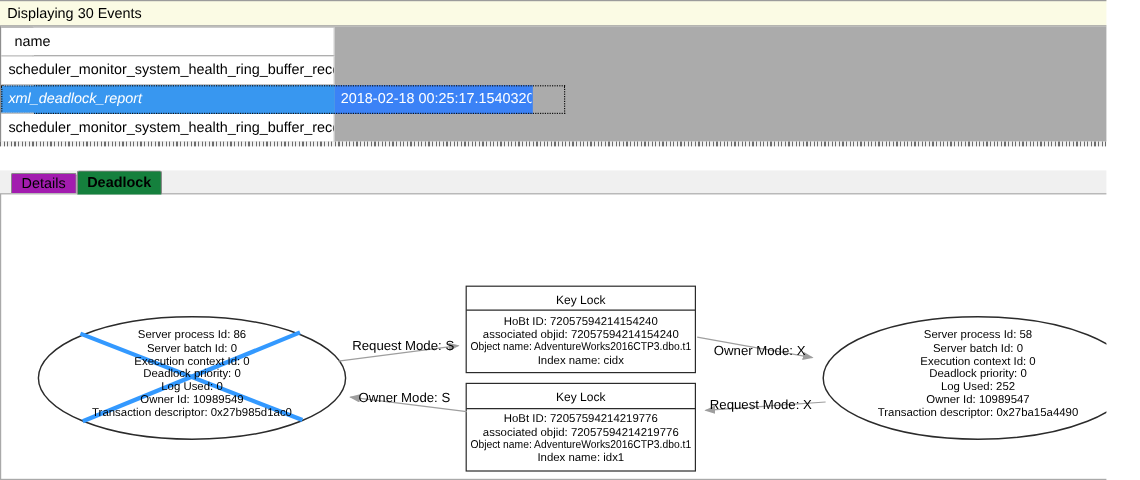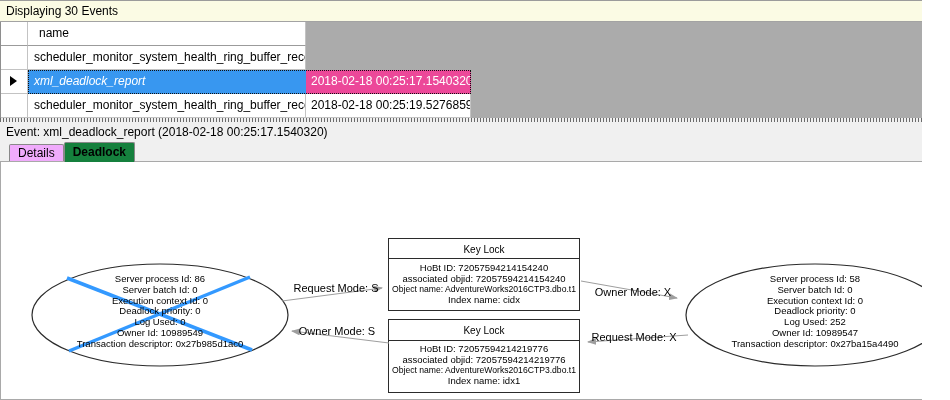--- a/index.html
+++ b/index.html
@@ -6,21 +6,21 @@
   body { font-family:"Liberation Sans", sans-serif; background:#fff; }
   .screen { position:relative; width:922px; height:400px; background:#fff; overflow:hidden; font-size:12px; color:#000; }
 
   
   .title-bar { position:absolute; left:0; top:0; width:950px; height:22px;
     background:#FBFBE4; border-top:1px solid #9b9b9b; border-bottom:1px solid #a3a3a3;
     line-height:20px; padding-left:6px; }
 
   
   .grid { position:absolute; left:0; top:22px; width:950px; height:96px; background:#ABABAB; border-left:1px solid #8e8e8e; }
-  .grow { display:flex; height:24px; width:470px; }
+  .grow { display:flex; height:24px; width:470px;flex-direction:column; }
   .cell { background:#fff; border-right:1px solid #c3c3c3; border-bottom:1px solid #c3c3c3;
     line-height:23px; white-space:nowrap; overflow:hidden; }
   .ind { width:27px; position:relative; }
   .cname { width:278px; padding-left:6px; }
   .cts { width:165px; padding-left:5px; }
   .hrow .cell { border-bottom:1px solid #9b9b9b; }
   .hrow .cname { padding-left:11px; }
   .hrow .cts { padding-left:7px; }
   .rowsel { display:flex; }
   .rowsel.sel { outline:1px dotted #111; outline-offset:-1px; }
@@ -33,21 +33,21 @@
     background:repeating-linear-gradient(90deg,#6b6b6b 0 1px,#f0f0f0 1px 3px); }
 
   
   .event-bar { position:absolute; left:0; top:122px; width:950px; height:20px;
     background:#F0F0F0; line-height:20px; padding-left:6px; }
 
   
   .tab-strip { position:absolute; left:0; top:142px; width:950px; height:19px; background:#F0F0F0;
     display:flex; align-items:flex-end; padding-left:9px; }
   .tab { border:1px solid #898989; border-bottom:none; border-radius:2px 2px 0 0;
-    padding:0 8px; line-height:16px; height:17px; background:#f0abfc; position:relative; }
+    padding:0 8px; line-height:16px; height:17px; background:#a21caf; position:relative; }
   .tab.active { height:20px; line-height:19px; background:#15803d; z-index:3; margin-bottom:-1px;font-weight:bold; }
 
   
   .pane { position:absolute; left:0; top:161px; width:950px; height:239px; background:#fff;
     border:1px solid #a9a9a9; z-index:1; }
   .pane svg { display:block; }
   svg text { font-family:"Liberation Sans", sans-serif; fill:#000; }
   .node-line { font-size:9.5px; }
   .box-title { font-size:10px; }
   .edge-label { font-size:11px; }
@@ -73,36 +73,34 @@
         <div class="cell cname">scheduler_monitor_system_health_ring_buffer_recorded</div>
       </div>
     </div>
 
     <div class="grow">
       <div class="cell ind">
         <span class="tri"></span>
       </div>
       <div class="rowsel sel">
         <div class="cell cname" style="background-color: rgb(56, 151, 240); font-style: italic;">xml_deadlock_report</div>
-        <div class="cell cts" style="background-color: #ec4899;">2018-02-18 00:25:17.1540320</div>
+        <div class="cell cts" style="background-color: #3b82f6;">2018-02-18 00:25:17.1540320</div>
       </div>
     </div>
 
     <div class="grow">
       <div class="cell ind"></div>
       <div class="rowsel">
         <div class="cell cname">scheduler_monitor_system_health_ring_buffer_recorded</div>
-        <div class="cell cts">2018-02-18 00:25:19.5276859</div>
       </div>
     </div>
   </div>
 
   <div class="splitter"></div>
 
-  <div class="event-bar">Event: xml_deadlock_report (2018-02-18 00:25:17.1540320)</div>
 
   <div class="tab-strip">
     <div class="tab">Details</div>
     <div class="tab active">Deadlock</div>
   </div>
 
   <div class="pane">
     <svg width="948" height="237" viewBox="1 162 948 237">
       <defs>
         <marker id="arrow" markerUnits="userSpaceOnUse" markerWidth="9" markerHeight="7" refX="8" refY="3.5" orient="auto">

